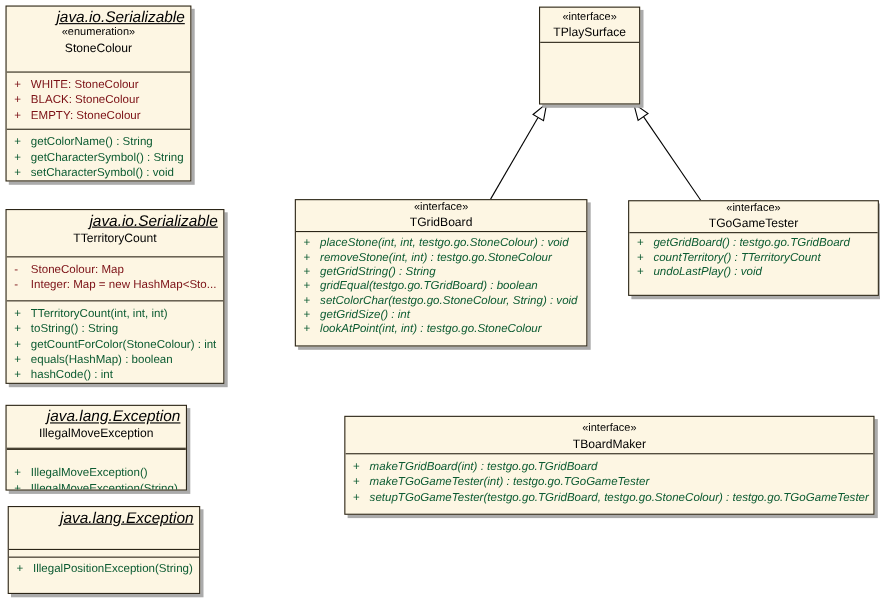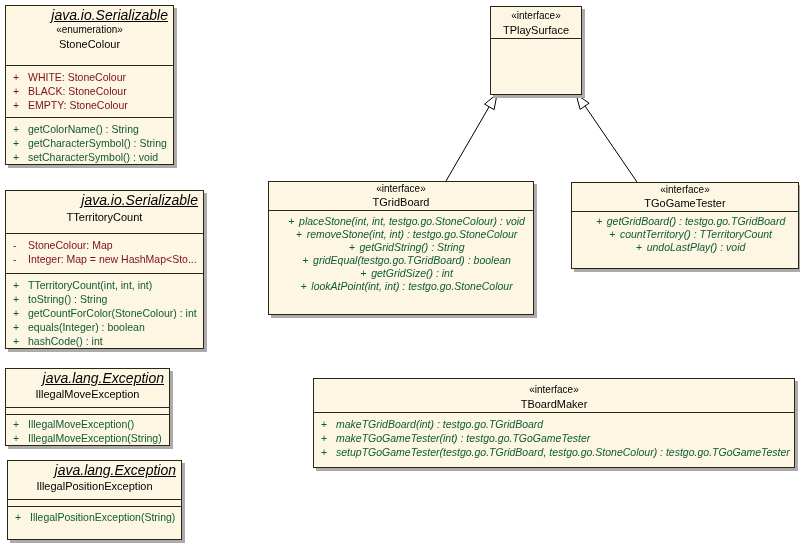--- a/index.html
+++ b/index.html
@@ -11,21 +11,21 @@
   .title{flex:0 0 auto;}
   .tag{font-style:italic;text-align:right;font-size:14px;line-height:12px;padding:3px 5px 0 0;text-decoration:underline;}
   .stereo{text-align:center;font-size:10px;line-height:13px;margin-top:2px;}
   .cname{text-align:center;font-size:11px;line-height:14px;margin-top:1px;}
   .cname.it, .tag.it{}
   .compartment{border-top:1px solid #2B2517;padding-top:4px;}
   .compartment.grow{flex:1 1 auto;}
   .compartment.empty{padding:0;}
   .member{white-space:nowrap;overflow:hidden;padding-left:7px;font-size:10.5px;
           height:14px;line-height:14px;}
-  .tight .member{height:13px;line-height:13px;text-align:center;}
+  .tight .member{height:13px;line-height:13px;}
   .vis{display:inline-block;width:15px;}
   .attr .vis,.attr .mtext{color:#7B1015;}
   .method .vis,.method .mtext{color:#0C5B32;}
   .it-m .mtext{font-style:italic;}
   .u{}
 </style>
 </head>
 <body>
 
 <div class="canvas">
@@ -61,41 +61,40 @@
       <div class="cname" style="margin-top:4px">TTerritoryCount</div>
     </div>
     <div class="compartment" style="height:39px">
         <div class="member attr"><span class="vis">-</span><span class="mtext">StoneColour:  Map</span></div>
         <div class="member attr"><span class="vis">-</span><span class="mtext">Integer:  Map = new HashMap&lt;Sto...</span></div>
       </div>
     <div class="compartment grow">
         <div class="member method"><span class="vis">+</span><span class="mtext">TTerritoryCount(int, int, int)</span></div>
         <div class="member method"><span class="vis">+</span><span class="mtext">toString() : String</span></div>
         <div class="member method"><span class="vis">+</span><span class="mtext">getCountForColor(StoneColour) : int</span></div>
-        <div class="member method"><span class="vis">+</span><span class="mtext">equals(Integer) : boolean</span></div>
+        <div class="member method"><span class="vis">+</span><span class="mtext">equals(HashMap) : boolean</span></div>
         <div class="member method"><span class="vis">+</span><span class="mtext">hashCode() : int</span></div>
       </div>
   </div>
 
   <div class="uml-box" style="left:5px;top:368px;width:163px;height:76px">
     <div class="title" style="height:38px">
       <div class="tag">java.lang.Exception</div>
       <div class="cname" style="margin-top:3px">IllegalMoveException</div>
     </div>
     <div class="compartment empty" style="height:6px"></div>
-    <div class="compartment grow" style="padding-top:2px">
+    <div class="compartment grow" style="padding-top:14px">
         <div class="member method"><span class="vis">+</span><span class="mtext">IllegalMoveException()</span></div>
         <div class="member method"><span class="vis">+</span><span class="mtext">IllegalMoveException(String)</span></div>
       </div>
   </div>
 
   <div class="uml-box" style="left:7px;top:460px;width:173px;height:78px">
     <div class="title" style="height:38px">
       <div class="tag">java.lang.Exception</div>
-      <div class="cname" style="margin-top:3px">IllegalPositionException</div>
     </div>
     <div class="compartment empty" style="height:6px"></div>
     <div class="compartment grow" style="padding-top:3px">
         <div class="member method"><span class="vis">+</span><span class="mtext">IllegalPositionException(String)</span></div>
       </div>
   </div>
 
   <div class="uml-box" style="left:490px;top:6px;width:90px;height:87px">
     <div class="title" style="height:31px">
       <div class="stereo">«interface»</div>
@@ -107,20 +106,21 @@
   <div class="uml-box tight" style="left:268px;top:181px;width:264px;height:132px">
     <div class="title" style="height:28px">
       <div class="stereo" style="margin-top:0">«interface»</div>
       <div class="cname it" style="margin-top:0">TGridBoard</div>
     </div>
     <div class="compartment grow it-m">
         <div class="member method"><span class="vis">+</span><span class="mtext">placeStone(int, int, testgo.go.StoneColour) : void</span></div>
         <div class="member method"><span class="vis">+</span><span class="mtext">removeStone(int, int) : testgo.go.StoneColour</span></div>
         <div class="member method"><span class="vis">+</span><span class="mtext">getGridString() : String</span></div>
         <div class="member method"><span class="vis">+</span><span class="mtext">gridEqual(testgo.go.TGridBoard) : boolean</span></div>
+        <div class="member method"><span class="vis">+</span><span class="mtext">setColorChar(testgo.go.StoneColour, String) : void</span></div>
         <div class="member method"><span class="vis">+</span><span class="mtext">getGridSize() : int</span></div>
         <div class="member method"><span class="vis">+</span><span class="mtext">lookAtPoint(int, int) : testgo.go.StoneColour</span></div>
       </div>
   </div>
 
   <div class="uml-box tight" style="left:571px;top:182px;width:226px;height:85px">
     <div class="title" style="height:28px">
       <div class="stereo" style="margin-top:0">«interface»</div>
       <div class="cname it" style="margin-top:0">TGoGameTester</div>
     </div>

